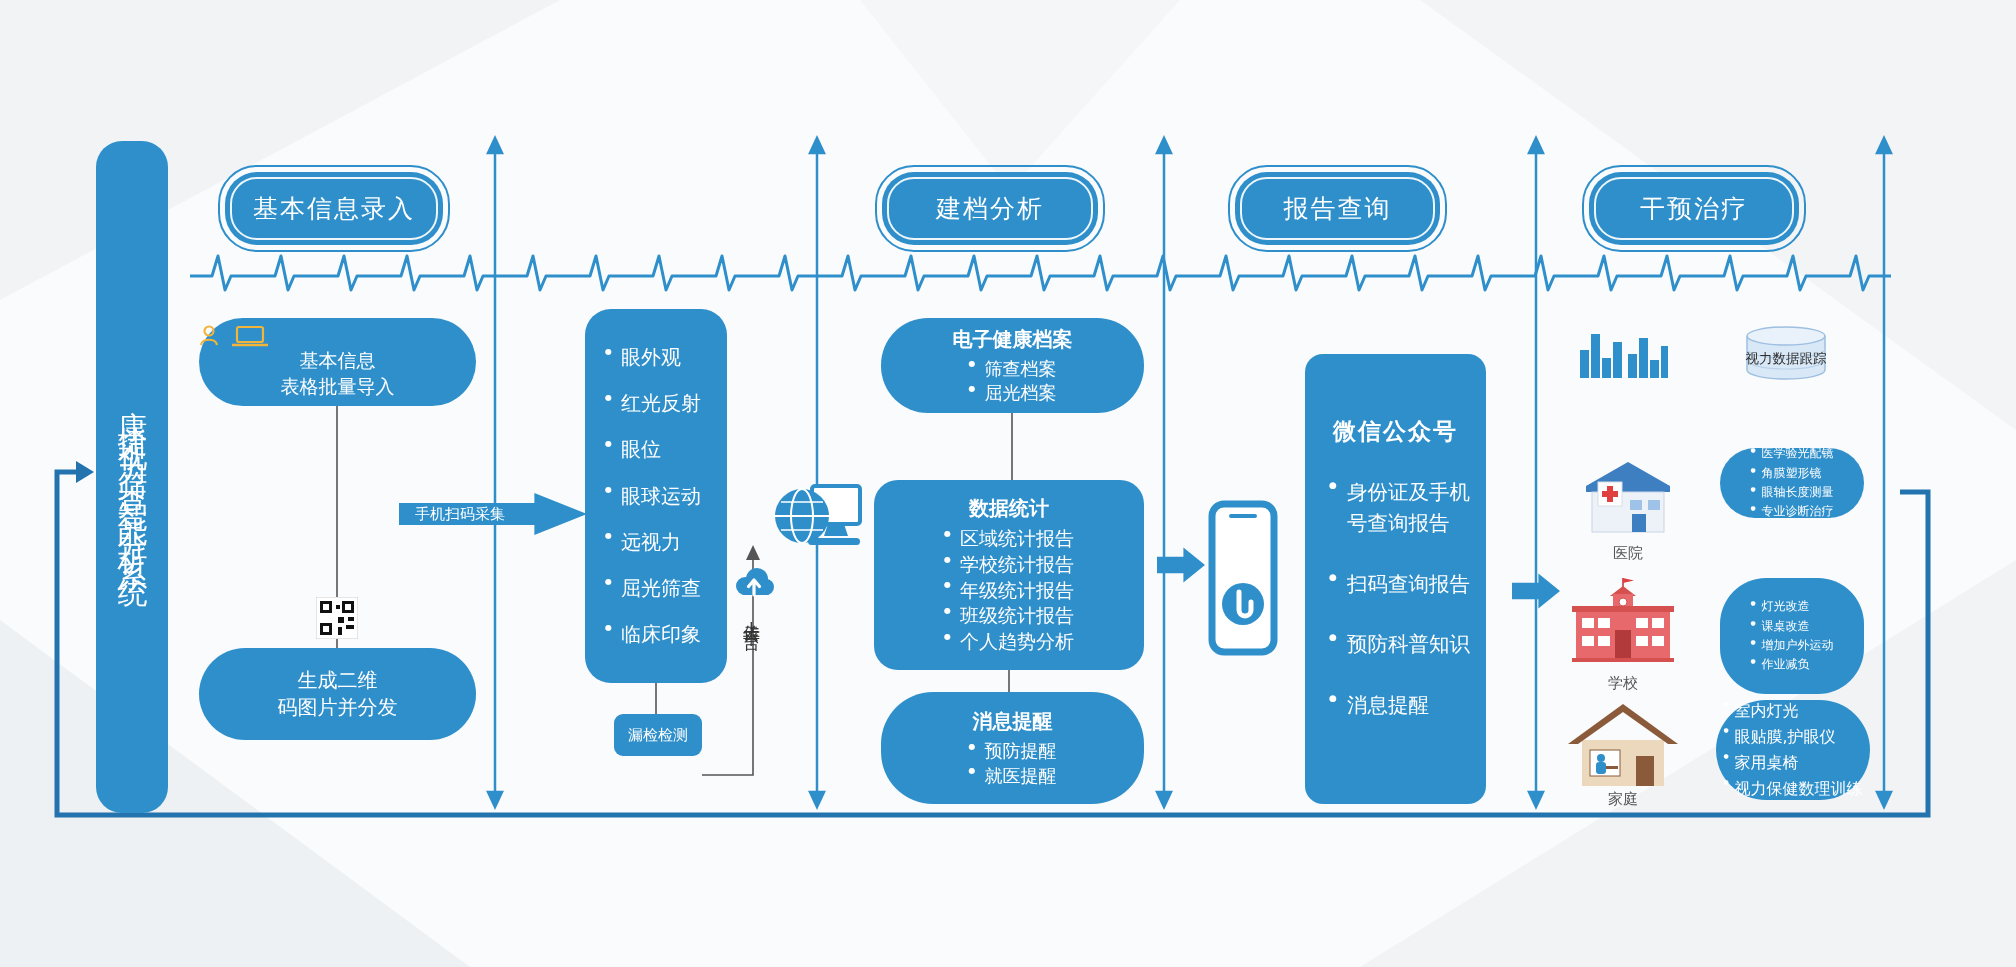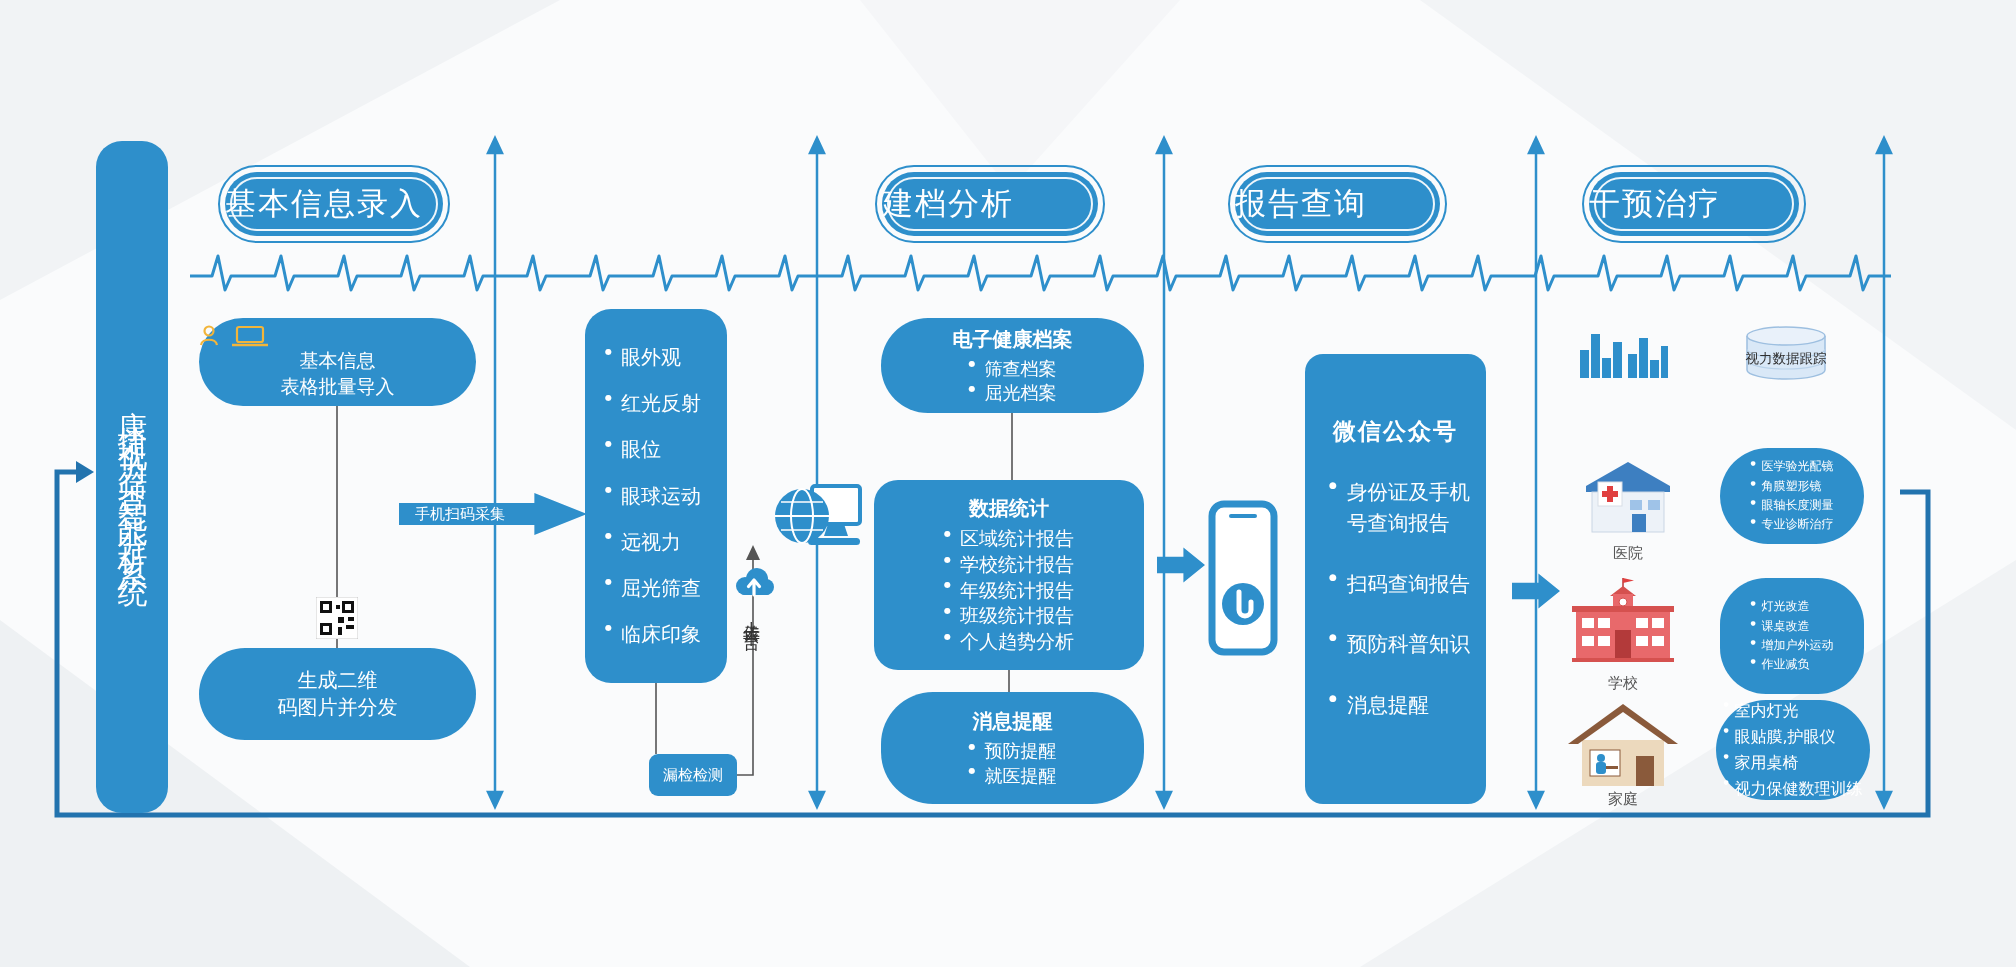--- a/index.html
+++ b/index.html
@@ -7,22 +7,22 @@
   .canvas{position:relative;width:2016px;height:967px;background:#fafbfc;overflow:hidden;
           font-family:"DejaVu Sans","Liberation Sans",sans-serif;}
   .layer{position:absolute;left:0;top:0;width:2016px;height:967px;pointer-events:none;}
   .abs{position:absolute;}
   .blue{position:absolute;background:var(--blue);color:#fff;}
   .pill{border-radius:48px;}
   .box-c{display:flex;flex-direction:column;justify-content:center;text-align:center;}
   .box-col{display:flex;flex-direction:column;align-items:center;justify-content:center;}
   .left-bar{border-radius:26px;display:flex;align-items:center;justify-content:center;}
   .vtitle{writing-mode:vertical-rl;text-orientation:upright;font-size:30px;letter-spacing:15px;color:#fff;}
-  .badge{position:absolute;height:64px;background:var(--blue);border-radius:32px;color:#fff;
-         display:flex;align-items:center;font-size:31px;letter-spacing:2px;}
+  .badge{position:absolute;height:73px;background:var(--blue);border-radius:32px;color:#fff;
+         display:flex;align-items:center;justify-content:center;font-size:25px;letter-spacing:2px;}
   .badge::before{content:"";position:absolute;inset:5px;border:2px solid rgba(255,255,255,.92);border-radius:27px;}
   .badge::after{content:"";position:absolute;inset:-7px;border:2px solid var(--blue);border-radius:39px;}
   .t18{font-size:18px;line-height:1.35;}
   .t19{font-size:19px;line-height:1.35;}
   .t20{font-size:20px;line-height:1.35;}
   .btitle{font-weight:bold;}
   .blist{list-style:none;margin:0;padding:0;}
   .blist li{position:relative;padding-left:16px;}
   .blist li::before{content:"●";position:absolute;left:0;top:0.45em;font-size:8px;line-height:1;}
   .c2list{height:100%;box-sizing:border-box;display:flex;flex-direction:column;justify-content:space-evenly;
@@ -154,21 +154,21 @@
       <li>眼外观</li>
       <li>红光反射</li>
       <li>眼位</li>
       <li>眼球运动</li>
       <li>远视力</li>
       <li>屈光筛查</li>
       <li>临床印象</li>
     </ul>
   </div>
 
-  <div class="blue box-c" style="left:614px;top:754px;width:88px;height:42px;border-radius:9px;font-size:15px;margin-left:35px;">
+  <div class="blue box-c" style="left:614px;top:714px;width:88px;height:42px;border-radius:9px;font-size:15px;">
     <span>漏检检测</span>
   </div>
 
   <svg class="abs" style="left:731px;top:564px;" width="46" height="36" viewBox="0 0 46 36">
     <g fill="#2E8FCB">
       <circle cx="14" cy="22" r="9"></circle>
         <circle cx="26" cy="15" r="11"></circle>
         <circle cx="35" cy="23" r="8"></circle>
       <rect x="9" y="22" width="31" height="9" rx="4.5"></rect>
     </g>
@@ -260,21 +260,21 @@
     <polygon points="8,34 50,10 92,34 92,40 8,40" fill="#3D7FC1"></polygon>
     <rect x="14" y="40" width="72" height="40" fill="#edf2f8" stroke="#c9d6e4"></rect>
     <rect x="20" y="30" width="24" height="24" fill="#fff" stroke="#d8dee6"></rect>
     <rect x="29" y="34" width="6" height="16" fill="#E04040"></rect>
     <rect x="24" y="39" width="16" height="6" fill="#E04040"></rect>
     <rect x="52" y="48" width="12" height="10" fill="#9fc3e8"></rect>
     <rect x="70" y="48" width="12" height="10" fill="#9fc3e8"></rect>
     <rect x="54" y="62" width="14" height="18" fill="#3D7FC1"></rect>
   </svg>
   <div class="icon-label" style="left:1578px;top:544px;width:100px;">医院</div>
-  <div class="blue tiny-pill" style="left:1720px;top:448px;width:144px;height:96px;border-radius:49px;">
+  <div class="blue tiny-pill" style="left:1720px;top:448px;width:144px;height:70px;border-radius:49px;">
     <ul class="blist tlist">
       <li>医学验光配镜</li>
       <li>角膜塑形镜</li>
       <li>眼轴长度测量</li>
       <li>专业诊断治疗</li>
     </ul>
   </div>
 
   <svg class="abs" style="left:1568px;top:578px;" width="110" height="92" viewBox="0 0 110 92">
     <line x1="55" y1="0" x2="55" y2="10" stroke="#b33" stroke-width="1.5"></line>

